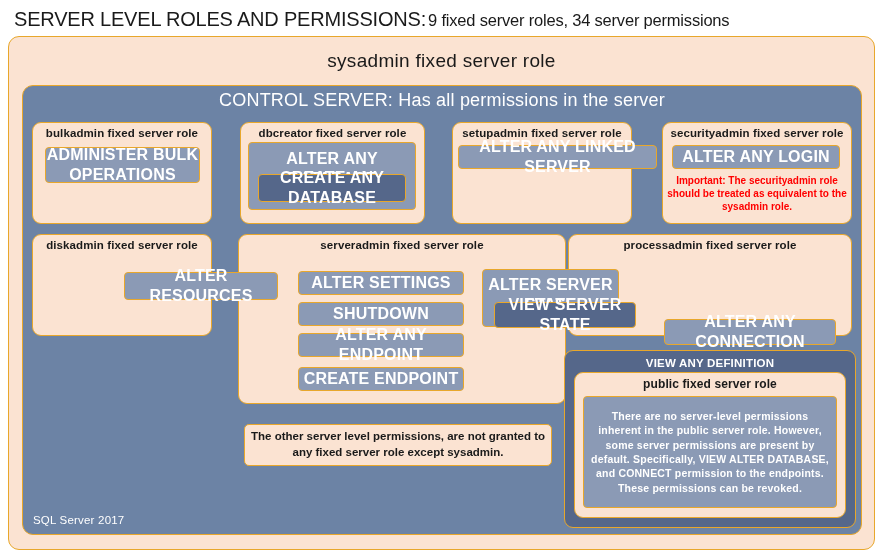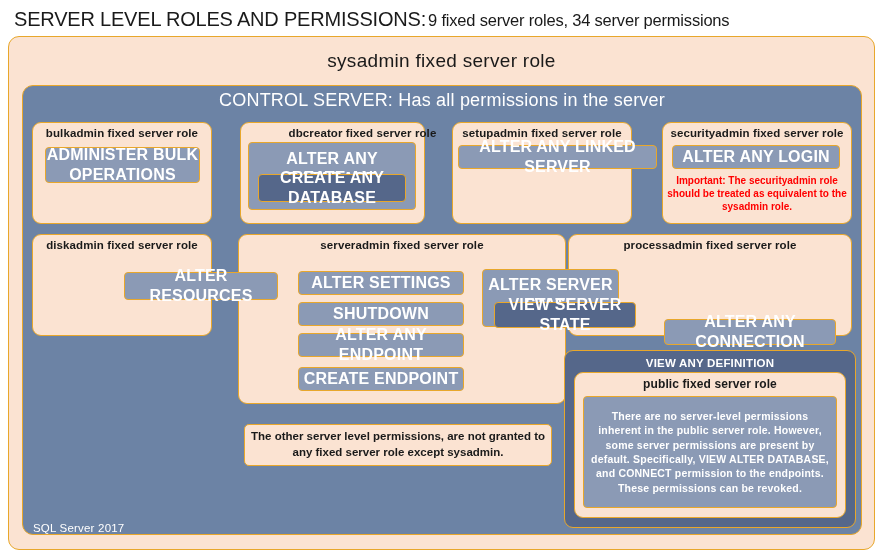--- a/index.html
+++ b/index.html
@@ -109,21 +109,21 @@
     letter-spacing: 0.2px;
   }
 
   
   #bulkadmin-panel   { left: 32px;  top: 122px; width: 180px; height: 102px; }
   #dbcreator-panel   { left: 240px; top: 122px; width: 185px; height: 102px; }
   #setupadmin-panel  { left: 452px; top: 122px; width: 180px; height: 102px; }
   #securityadmin-panel { left: 662px; top: 122px; width: 190px; height: 102px; }
 
   #bulkadmin-label     { left: 32px;  top: 127px; width: 180px; }
-  #dbcreator-label     { left: 240px; top: 127px; width: 185px; padding-left: 30px; }
+  #dbcreator-label     { left: 240px; top: 127px; width: 185px; }
   #setupadmin-label    { left: 452px; top: 127px; width: 180px; }
   #securityadmin-label { left: 662px; top: 127px; width: 190px; }
 
   #administer-bulk-operations { left: 45px; top: 147px; width: 155px; height: 36px; }
   #alter-any-database { left: 248px; top: 142px; width: 168px; height: 68px;
                         align-items: flex-start; padding-top: 6px; }
   #create-any-database { left: 258px; top: 174px; width: 148px; height: 28px; }
   #alter-any-linked-server { left: 458px; top: 145px; width: 199px; height: 24px; }
   #alter-any-login { left: 672px; top: 145px; width: 168px; height: 24px; }
   #securityadmin-warning {
@@ -200,21 +200,20 @@
     padding: 0 6px;
   }
 
   
   #sql-version {
     position: absolute;
     left: 33px; top: 514px;
     color: #ffffff;
     font-size: 11.5px;
     letter-spacing: 0.2px;
-    margin-top: 8px;
   }
 </style>
 </head>
 <body>
 
 <div id="title-bar">
   <span id="title-main">SERVER LEVEL ROLES AND PERMISSIONS:</span><span id="title-sub">9 fixed server roles, 34 server permissions</span>
 </div>
 
 <div class="cream" id="sysadmin-panel"></div>

